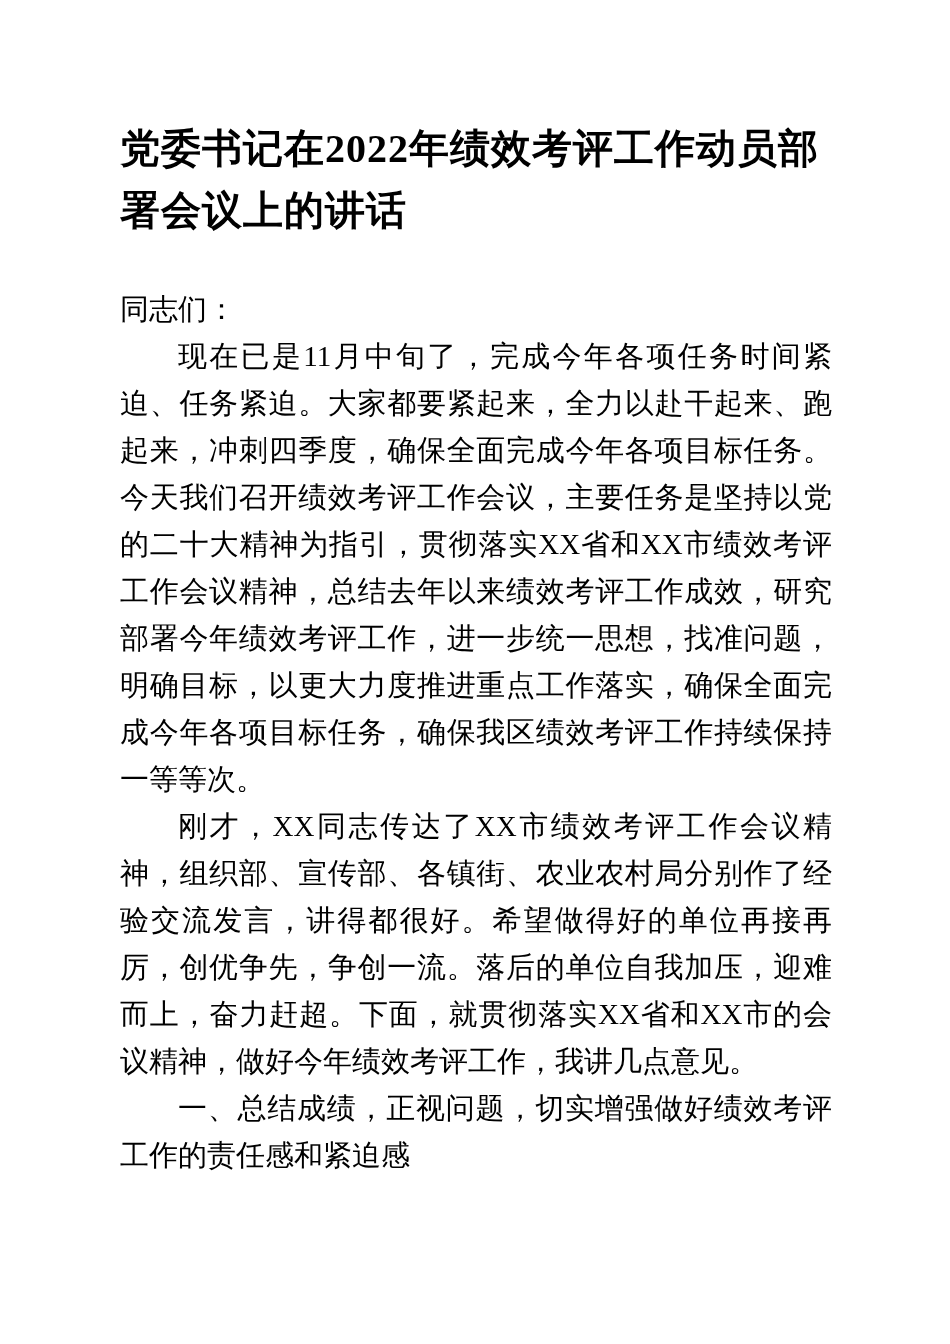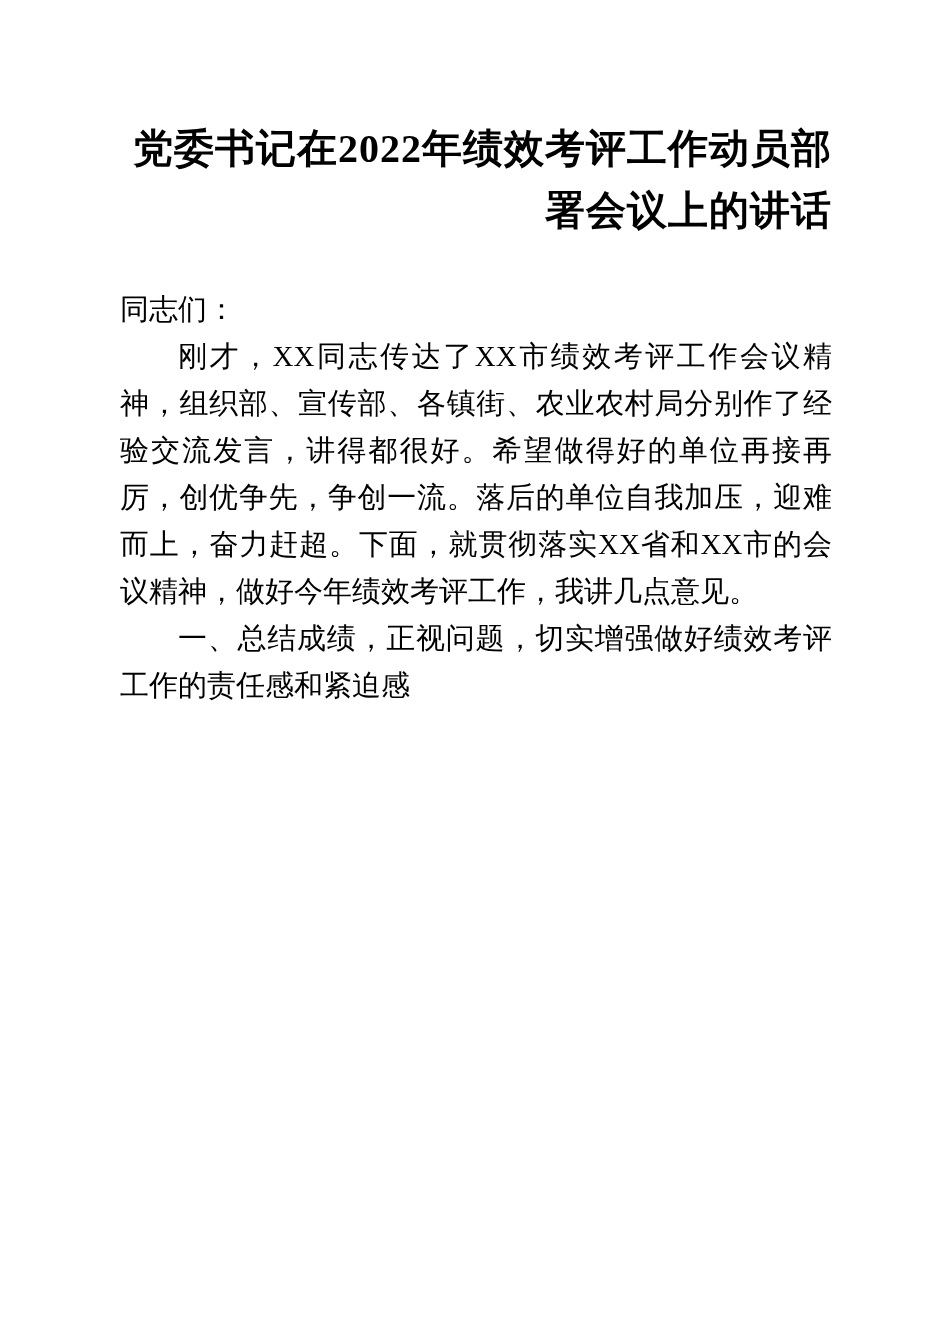--- a/index.html
+++ b/index.html
@@ -18,21 +18,21 @@
     height: 1344px;
     padding: 118px 118px 0 120px;
     background: #ffffff;
     color: #000000;
   }
   .doc-title {
     font-family: "Liberation Serif", "DejaVu Serif", serif;
     font-weight: bold;
     font-size: 40px;
     line-height: 62px;
-    text-align: right;
+    text-align: left;
     letter-spacing: 1px;
     margin: 0 0 44px 0;
   }
   .doc-body {
     font-family: "Liberation Serif", "DejaVu Serif", serif;
     font-size: 29px;
     line-height: 47px;
     text-align: justify;
     text-justify: inter-character;
   }
@@ -56,19 +56,20 @@
 </style>
 </head>
 <body>
 
 <div class="page">
   <h1 class="doc-title">党委书记在2022年绩效考评工作动员部署会议上的讲话</h1>
 
   <div class="doc-body">
     <p class="salutation">同志们：</p>
 
+    <p class="para">现在已是11月中旬了，完成今年各项任务时间紧迫、任务紧迫。大家都要紧起来，全力以赴干起来、跑起来，冲刺四季度，确保全面完成今年各项目标任务。今天我们召开绩效考评工作会议，主要任务是坚持以党的二十大精神为指引，贯彻落实XX省和XX市绩效考评工作会议精神，总结去年以来绩效考评工作成效，研究部署今年绩效考评工作，进一步统一思想，找准问题，明确目标，以更大力度推进重点工作落实，确保全面完成今年各项目标任务，确保我区绩效考评工作持续保持一等等次。</p>
 
     <p class="para">刚才，XX同志传达了XX市绩效考评工作会议精神，组织部、宣传部、各镇街、农业农村局分别作了经验交流发言，讲得都很好。希望做得好的单位再接再厉，创优争先，争创一流。落后的单位自我加压，迎难而上，奋力赶超。下面，就贯彻落实XX省和XX市的会议精神，做好今年绩效考评工作，我讲几点意见。</p>
 
     <p class="heading">一、总结成绩，正视问题，切实增强做好绩效考评工作的责任感和紧迫感</p>
 
   </div>
 </div>
 
 </body></html>

